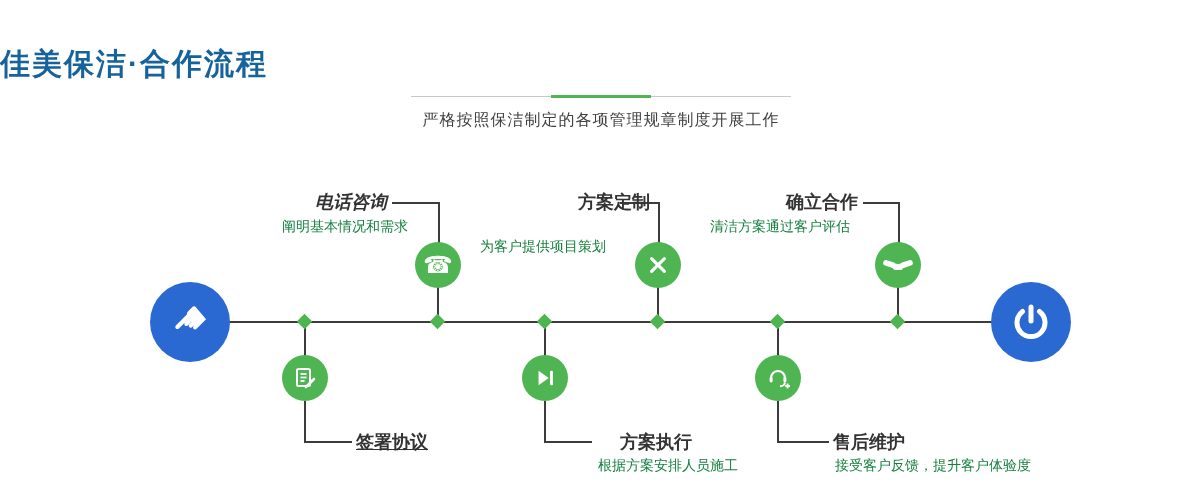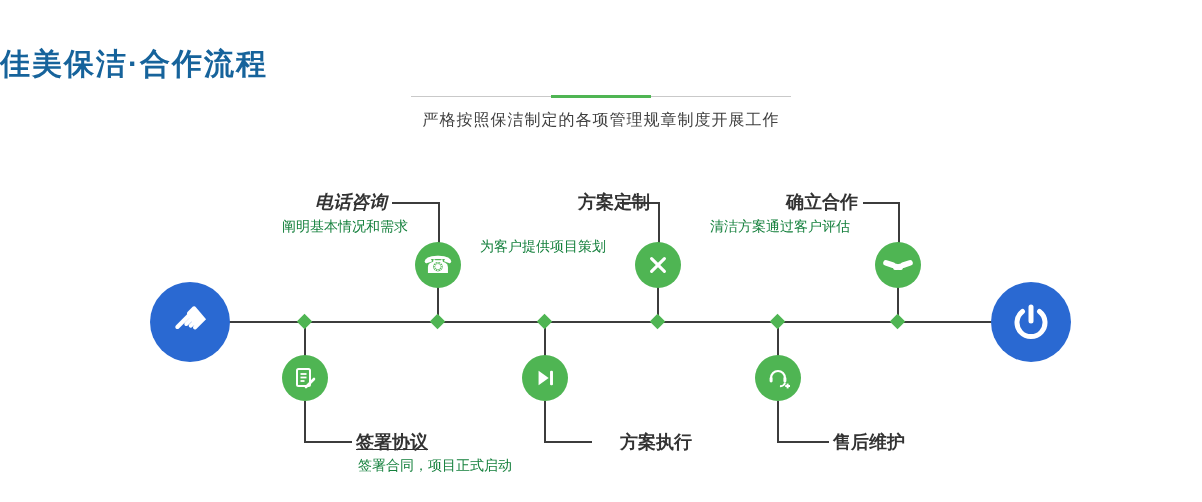--- a/index.html
+++ b/index.html
@@ -144,19 +144,20 @@
   <div class="step-label" style="left:315px;top:190px;font-style:italic;">电话咨询</div>
   <div class="step-desc" style="left:282px;top:218px;">阐明基本情况和需求</div>
 
   <div class="step-label" style="left:542px;top:190px;margin-left:36px;">方案定制</div>
   <div class="step-desc" style="left:480px;top:218px;margin-top:20px;">为客户提供项目策划</div>
 
   <div class="step-label" style="left:786px;top:190px;font-family:Liberation Mono, monospace;">确立合作</div>
   <div class="step-desc" style="left:710px;top:218px;">清洁方案通过客户评估</div>
 
   <div class="step-label" style="left:356px;top:430px;text-decoration:underline;">签署协议</div>
-  <div class="step-desc" style="left:358px;top:457px;">签署合同，项目正式启动</div>
 
   <div class="step-label" style="left:596px;top:430px;margin-left:24px;">方案执行</div>
+  <div class="step-desc" style="left:598px;top:457px;">根据方案安排人员施工</div>
 
   <div class="step-label" style="left:833px;top:430px;">售后维护</div>
+  <div class="step-desc" style="left:835px;top:457px;">接受客户反馈，提升客户体验度</div>
 
 </div>
 
 </body></html>

